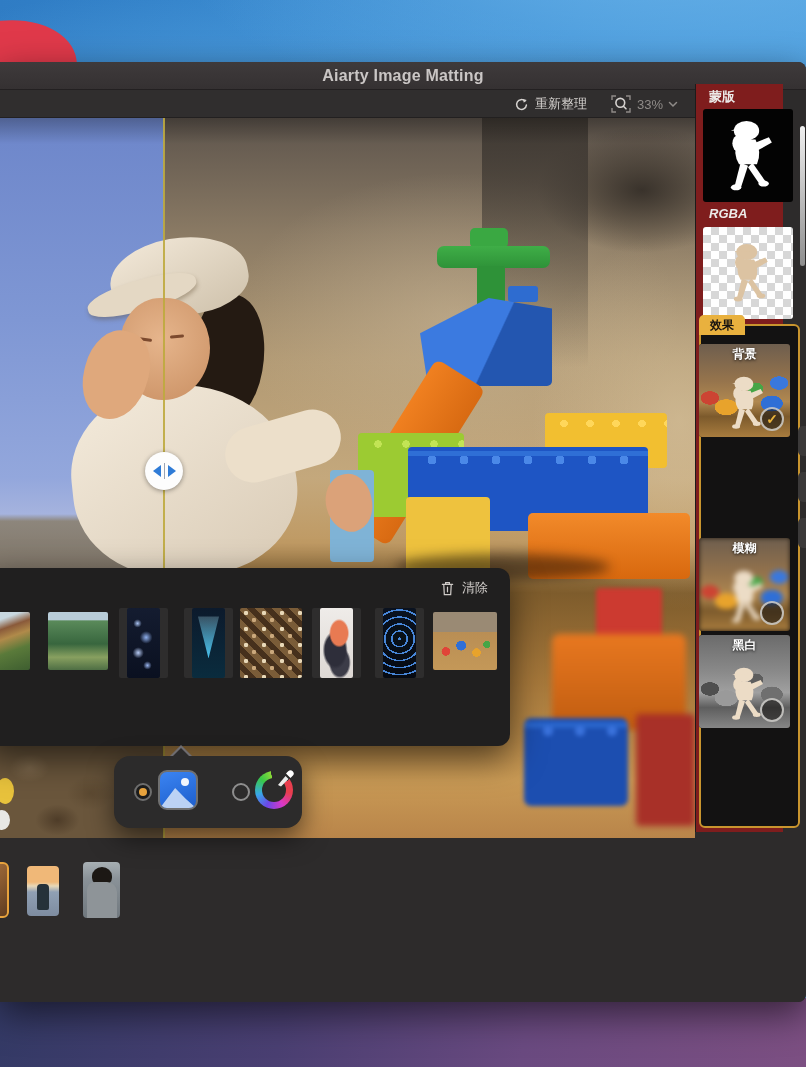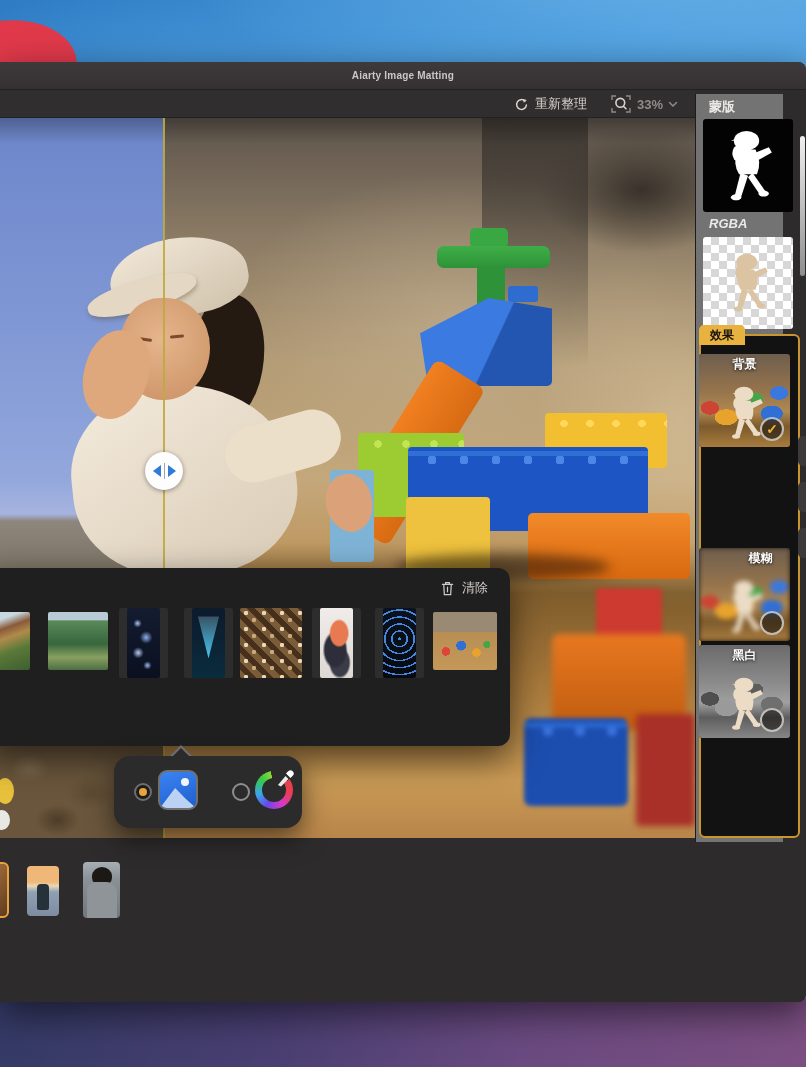--- a/index.html
+++ b/index.html
@@ -16,28 +16,28 @@
     background:#e0394a; border-radius:0 70% 20% 50%; transform:rotate(-8deg); }
   .wp-bottom { position:absolute; left:0; top:998px; width:806px; height:69px;
     background: linear-gradient(100deg, #343a66 0%, #4a3f72 35%, #6a4a80 65%, #7c4f82 100%); }
 
   
   .window { position:absolute; left:0; top:62px; width:806px; height:940px;
     background:#2d2b2b; border-radius:0 8px 8px 0; box-shadow:0 12px 36px rgba(0,0,0,.55); }
   .titlebar { position:absolute; left:0; top:62px; width:806px; height:28px;
     background:linear-gradient(#3e3a3b,#353132); border-bottom:1px solid #232021;
     display:flex; align-items:center; justify-content:center; border-radius:0 8px 0 0; }
-  .title { color:#cac6c5; font-size:10px; font-weight:700; letter-spacing:.2px; }
+  .title { color:#cac6c5; font-size:16px; font-weight:700; letter-spacing:.2px; }
 
   .toolbar { position:absolute; left:0; top:90px; width:695px; height:28px; background:#302e2e; border-bottom:1px solid #222020; }
   .tb-refresh { position:absolute; left:514px; top:3px; height:22px; display:flex; align-items:center; gap:6px; color:#d6d3d0; font-size:13px; cursor:pointer; }
-  .tb-zoom { position:absolute; left:610px; top:3px; height:22px; display:flex; align-items:center; gap:5px; color:#8f8b88; font-size:13px; cursor:pointer;font-weight:bold; }
-
-  
-  .right-panel { position:absolute; left:695px; top:94px; width:88px; height:748px; background:#737373; border-left:1px solid #1d1b1b; }
+  .tb-zoom { position:absolute; left:610px; top:3px; height:22px; display:flex; align-items:center; gap:5px; color:#8f8b88; font-size:13px; cursor:pointer; }
+
+  
+  .right-panel { position:absolute; left:695px; top:84px; width:88px; height:748px; background:#7f1d1d; border-left:1px solid #1d1b1b; }
   .rp-label { position:absolute; left:13px; color:#eceae8; font-size:13px; font-weight:700; }
   .mask-thumb { position:absolute; left:7px; top:25px; width:90px; height:93px; background:#030303; border-radius:3px; display:flex; align-items:center; justify-content:center; }
   .rgba-thumb { position:absolute; left:7px; top:143px; width:90px; height:92px; border-radius:3px; overflow:hidden;
     background:conic-gradient(#d7d7d7 0 25%, #ffffff 0 50%, #d7d7d7 0 75%, #ffffff 0) 0 0/16px 16px;
     display:flex; align-items:center; justify-content:center; }
   .fx-panel { position:absolute; left:3px; top:240px; width:101px; height:504px; border:2px solid #c9952e; border-radius:6px; background:#131212; }
   .fx-tab { position:absolute; left:3px; top:231px; width:46px; height:20px; background:#e9b13e; color:#161310;
     font-size:12px; font-weight:700; text-align:center; line-height:20px; border-radius:5px 5px 0 0; z-index:3; }
   .fx-item { position:absolute; left:3px; width:91px; height:93px; border-radius:3px; overflow:hidden; cursor:pointer; background:#241c12; }
   .fx-inner { position:absolute; inset:0; }
@@ -308,21 +308,21 @@
     <div class="fx-item" style="top:260px;">
       <div class="fx-inner">
         <div class="fx-bg"></div>
         <svg class="fx-child" width="56" height="62" viewBox="0 0 100 110" fill="#ecdcc6">
             <use href="#child-sil"></use>
           </svg>
       </div>
       <span class="fx-label">背景</span>
       <span class="fx-toggle">✓</span>
     </div>
-    <div class="fx-item blur" style="top:454px;padding-left:16px;">
+    <div class="fx-item blur" style="top:454px;">
       <div class="fx-inner">
         <div class="fx-bg"></div>
         <svg class="fx-child" width="56" height="62" viewBox="0 0 100 110" fill="#ecdcc6">
             <use href="#child-sil"></use>
           </svg>
       </div>
       <span class="fx-label">模糊</span>
       <span class="fx-toggle"></span>
     </div>
     <div class="fx-item bw" style="top:551px;">

